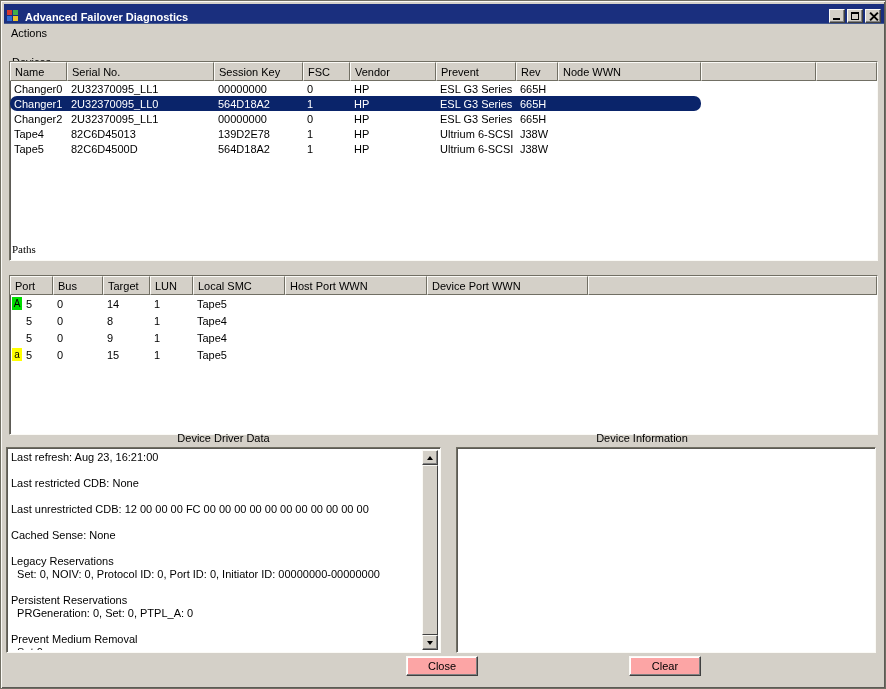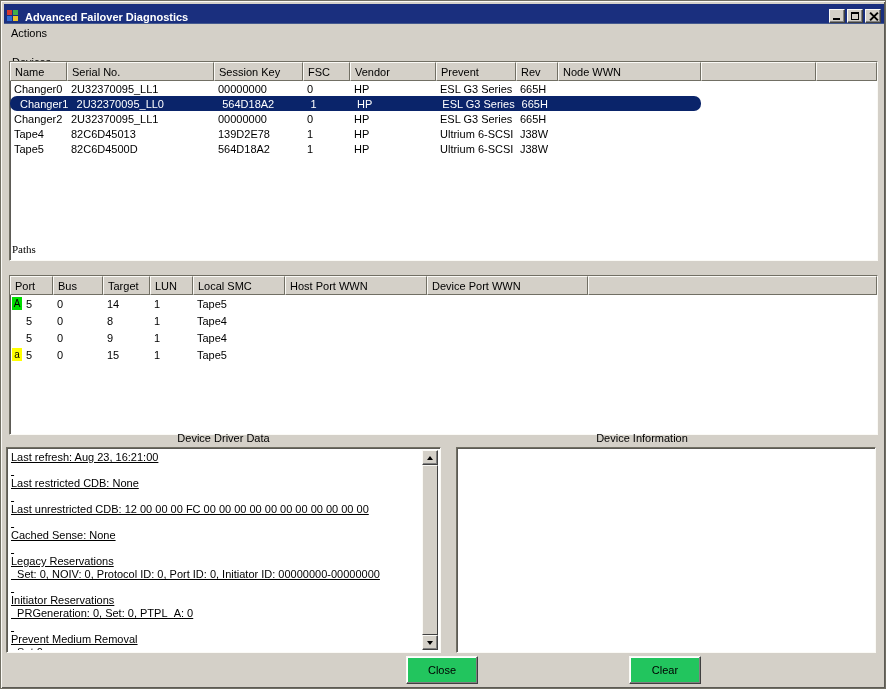--- a/index.html
+++ b/index.html
@@ -59,21 +59,21 @@
   #paths-table   { left:8px; top:274px; width:869px; height:160px; }
   .thead { display:flex; height:19px; }
   .hcell {
     background:#d4d0c8; padding:3px 0 0 4px; overflow:hidden; white-space:nowrap;
     border-top:1px solid #fbfaf6; border-left:1px solid #fbfaf6;
     border-right:1px solid #716f64; border-bottom:1px solid #716f64;
   }
   .trow { display:flex; height:15px; align-items:center;border-radius:7px; }
   #paths-body .trow { height:17px; }
   .tcell { padding-left:4px; overflow:hidden; white-space:nowrap; }
-  .trow.selected { background:var(--sel,#0a246a); color:#fff; width:691px;padding-left:6px; }
+  .trow.selected { background:var(--sel,#0a246a); color:#fff; width:691px; }
   
   .dc0{width:57px}.dc1{width:147px}.dc2{width:89px}.dc3{width:47px}.dc4{width:86px}
   .dc5{width:80px}.dc6{width:42px}.dc7{width:143px}.dcx{width:115px}.dcfill{flex:1}
   
   .pc0{width:43px}.pc1{width:50px}.pc2{width:47px}.pc3{width:43px}.pc4{width:92px}
   .pc5{width:142px}.pc6{width:161px}.pcfill{flex:1}
   .portcell { display:flex; align-items:center; padding-left:2px; }
   .badge { width:10px; height:13px; margin-right:4px; text-align:center;
     line-height:13px; font-size:10px; color:#000; flex:none; }
   
@@ -83,41 +83,41 @@
   .panel {
     position:absolute; top:446px; height:206px; background:#fff;
     border-top:1px solid #716f64; border-left:1px solid #716f64;
     border-bottom:1px solid #fbfaf6; border-right:1px solid #fbfaf6;
     box-shadow: inset 1px 1px 0 #5c5a55;
   }
   #cached-panel  { left:5px;  width:435px; }
   #devinfo-panel { left:455px; width:420px; }
   .panel-text { position:absolute; left:4px; top:3px; right:21px; bottom:2px;
     overflow:hidden; line-height:13px; }
-  .cline { white-space:pre; height:13px;text-decoration:underline; }
+  .cline { white-space:pre; height:13px; }
   
   .scrollbar { position:absolute; top:2px; right:2px; bottom:2px; width:16px; background:#d4d0c8; }
   .sb-btn {
     position:absolute; left:0; right:0; height:15px; background:#d4d0c8;
     display:flex; align-items:center; justify-content:center; padding:0;
     border-top:1px solid #fbfaf6; border-left:1px solid #fbfaf6;
     border-right:1px solid #404040; border-bottom:1px solid #404040;
     box-shadow: inset -1px -1px 0 #808080;
   }
   .sb-btn.up { top:0; } .sb-btn.down { bottom:0; }
   .arrow-up   { width:0; height:0; border-left:3px solid transparent;
     border-right:3px solid transparent; border-bottom:4px solid #000; }
   .arrow-down { width:0; height:0; border-left:3px solid transparent;
     border-right:3px solid transparent; border-top:4px solid #000; }
   .sb-thumb { position:absolute; left:0; right:0; top:15px; bottom:15px; background:#d4d0c8;
     border-top:1px solid #fbfaf6; border-left:1px solid #fbfaf6;
     border-right:1px solid #404040; border-bottom:1px solid #404040; }
   
   .btn {
-    position:absolute; width:72px; height:28px; background:#22c55e;
+    position:absolute; width:72px; height:20px; background:#fca5a5;
     font-family:inherit; font-size:11px; color:#000; padding:0;
     border-top:1px solid #fbfaf6; border-left:1px solid #fbfaf6;
     border-right:1px solid #404040; border-bottom:1px solid #404040;
     box-shadow: inset -1px -1px 0 #808080, inset 1px 1px 0 #fff;
   }
   #close-btn { left:405px; top:655px; }
   #clear-btn { left:628px; top:655px; }
 </style>
 </head>
 <body>
@@ -288,21 +288,21 @@
         <div class="cline">&nbsp;</div>
         <div class="cline">Last restricted CDB: None</div>
         <div class="cline">&nbsp;</div>
         <div class="cline">Last unrestricted CDB: 12 00 00 00 FC 00 00 00 00 00 00 00 00 00 00 00</div>
         <div class="cline">&nbsp;</div>
         <div class="cline">Cached Sense: None</div>
         <div class="cline">&nbsp;</div>
         <div class="cline">Legacy Reservations</div>
         <div class="cline">  Set: 0, NOIV: 0, Protocol ID: 0, Port ID: 0, Initiator ID: 00000000-00000000</div>
         <div class="cline">&nbsp;</div>
-        <div class="cline">Initiator Reservations</div>
+        <div class="cline">Persistent Reservations</div>
         <div class="cline">  PRGeneration: 0, Set: 0, PTPL_A: 0</div>
         <div class="cline">&nbsp;</div>
         <div class="cline">Prevent Medium Removal</div>
         <div class="cline">  Set 0</div>
       </div>
     <div class="scrollbar">
       <button class="sb-btn up">
           <span class="arrow-up"></span>
         </button>
       <div class="sb-thumb"></div>

